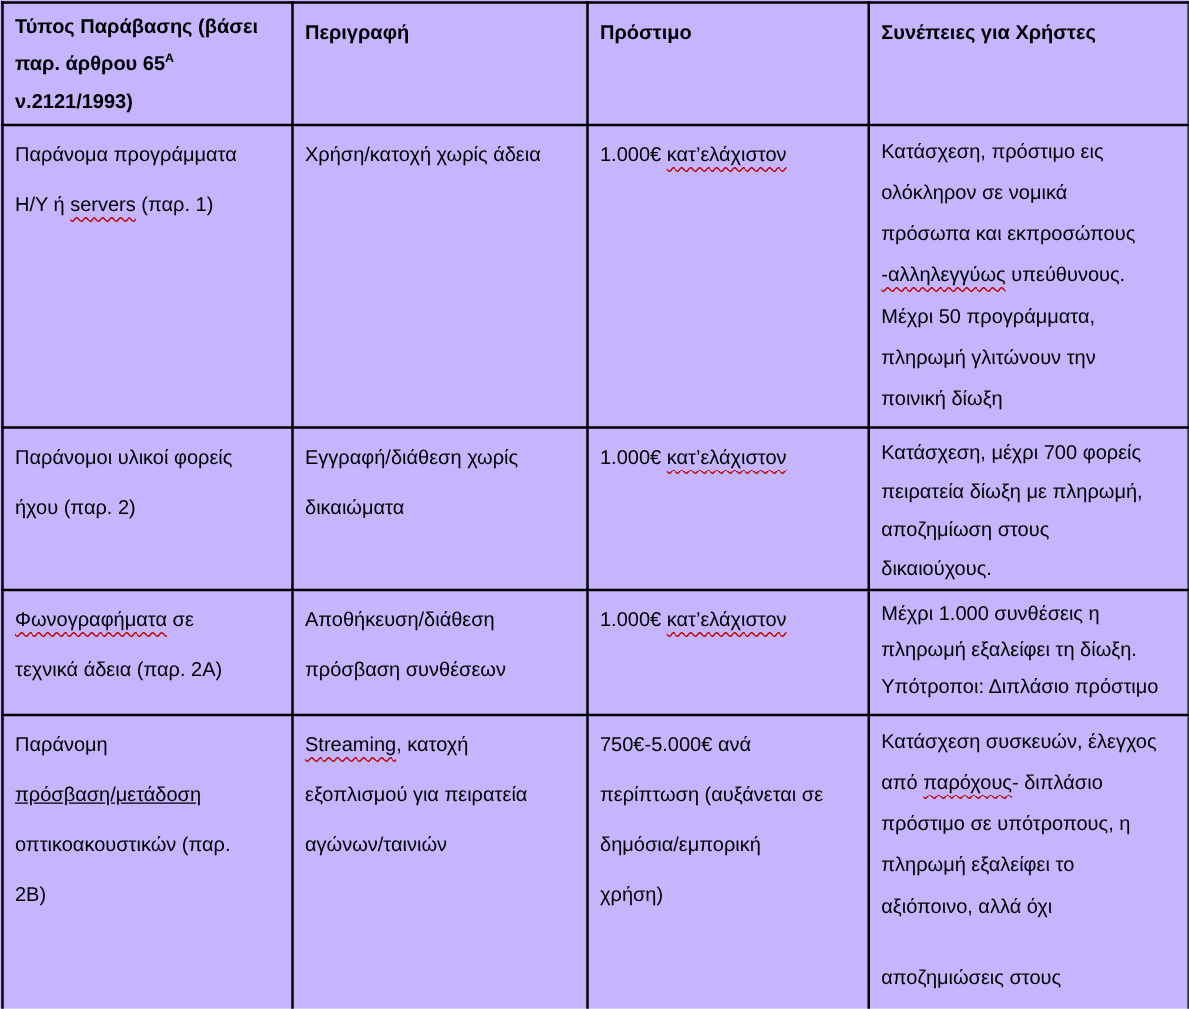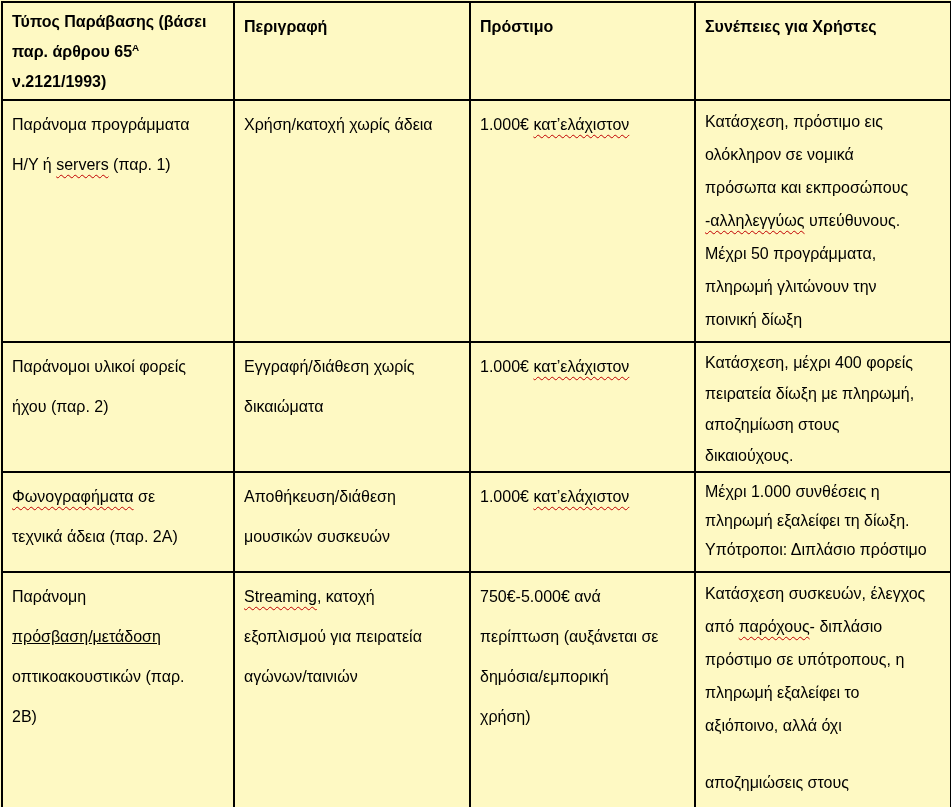--- a/index.html
+++ b/index.html
@@ -5,21 +5,21 @@
   html, body {
     margin: 0;
     padding: 0;
     background: #ffffff;
     font-family: "Liberation Sans", "DejaVu Sans", sans-serif;
     color: #000000;
   }
   #doc {
     width: 951px;
     height: 807px;
-    background: #fef9c3;
+    background: #c4b5fd;
     box-sizing: border-box;
     padding: 1px;
   }
   table.law-table {
     border-collapse: collapse;
     table-layout: fixed;
     width: 949px;
   }
   table.law-table th,
   table.law-table td {
@@ -112,34 +112,34 @@
             <div class="cell-line" style="line-height: 40px;"><span>ήχου (παρ. 2)</span></div>
           </td>
           <td>
             <div class="cell-line" style="line-height: 40px;"><span>Εγγραφή/διάθεση χωρίς</span></div>
             <div class="cell-line" style="line-height: 40px;"><span>δικαιώματα</span></div>
           </td>
           <td>
             <div class="cell-line" style="line-height: 40px;"><span>1.000€ </span><span class="wavy">κατ’ελάχιστον</span></div>
           </td>
           <td>
-            <div class="cell-line" style="line-height: 31px;"><span>Κατάσχεση, μέχρι 400 φορείς</span></div>
+            <div class="cell-line" style="line-height: 31px;"><span>Κατάσχεση, μέχρι 700 φορείς</span></div>
             <div class="cell-line" style="line-height: 31px;"><span>πειρατεία δίωξη με πληρωμή,</span></div>
             <div class="cell-line" style="line-height: 31px;"><span>αποζημίωση στους</span></div>
             <div class="cell-line" style="line-height: 31px;"><span>δικαιούχους.</span></div>
           </td>
         </tr>
         <tr style="height: 100px;">
           <td>
             <div class="cell-line" style="line-height: 40px;"><span class="wavy">Φωνογραφήματα</span><span> σε</span></div>
             <div class="cell-line" style="line-height: 40px;"><span>τεχνικά άδεια (παρ. 2Α)</span></div>
           </td>
           <td>
             <div class="cell-line" style="line-height: 40px;"><span>Αποθήκευση/διάθεση</span></div>
-            <div class="cell-line" style="line-height: 40px;"><span>μουσικών συσκευών</span></div>
+            <div class="cell-line" style="line-height: 40px;"><span>πρόσβαση συνθέσεων</span></div>
           </td>
           <td>
             <div class="cell-line" style="line-height: 40px;"><span>1.000€ </span><span class="wavy">κατ’ελάχιστον</span></div>
           </td>
           <td class="small-text">
             <div class="cell-line" style="line-height: 29px;"><span>Μέχρι 1.000 συνθέσεις η</span></div>
             <div class="cell-line" style="line-height: 29px;"><span>πληρωμή εξαλείφει τη δίωξη.</span></div>
             <div class="cell-line" style="line-height: 29px;"><span>Υπότροποι: Διπλάσιο πρόστιμο</span></div>
           </td>
         </tr>

